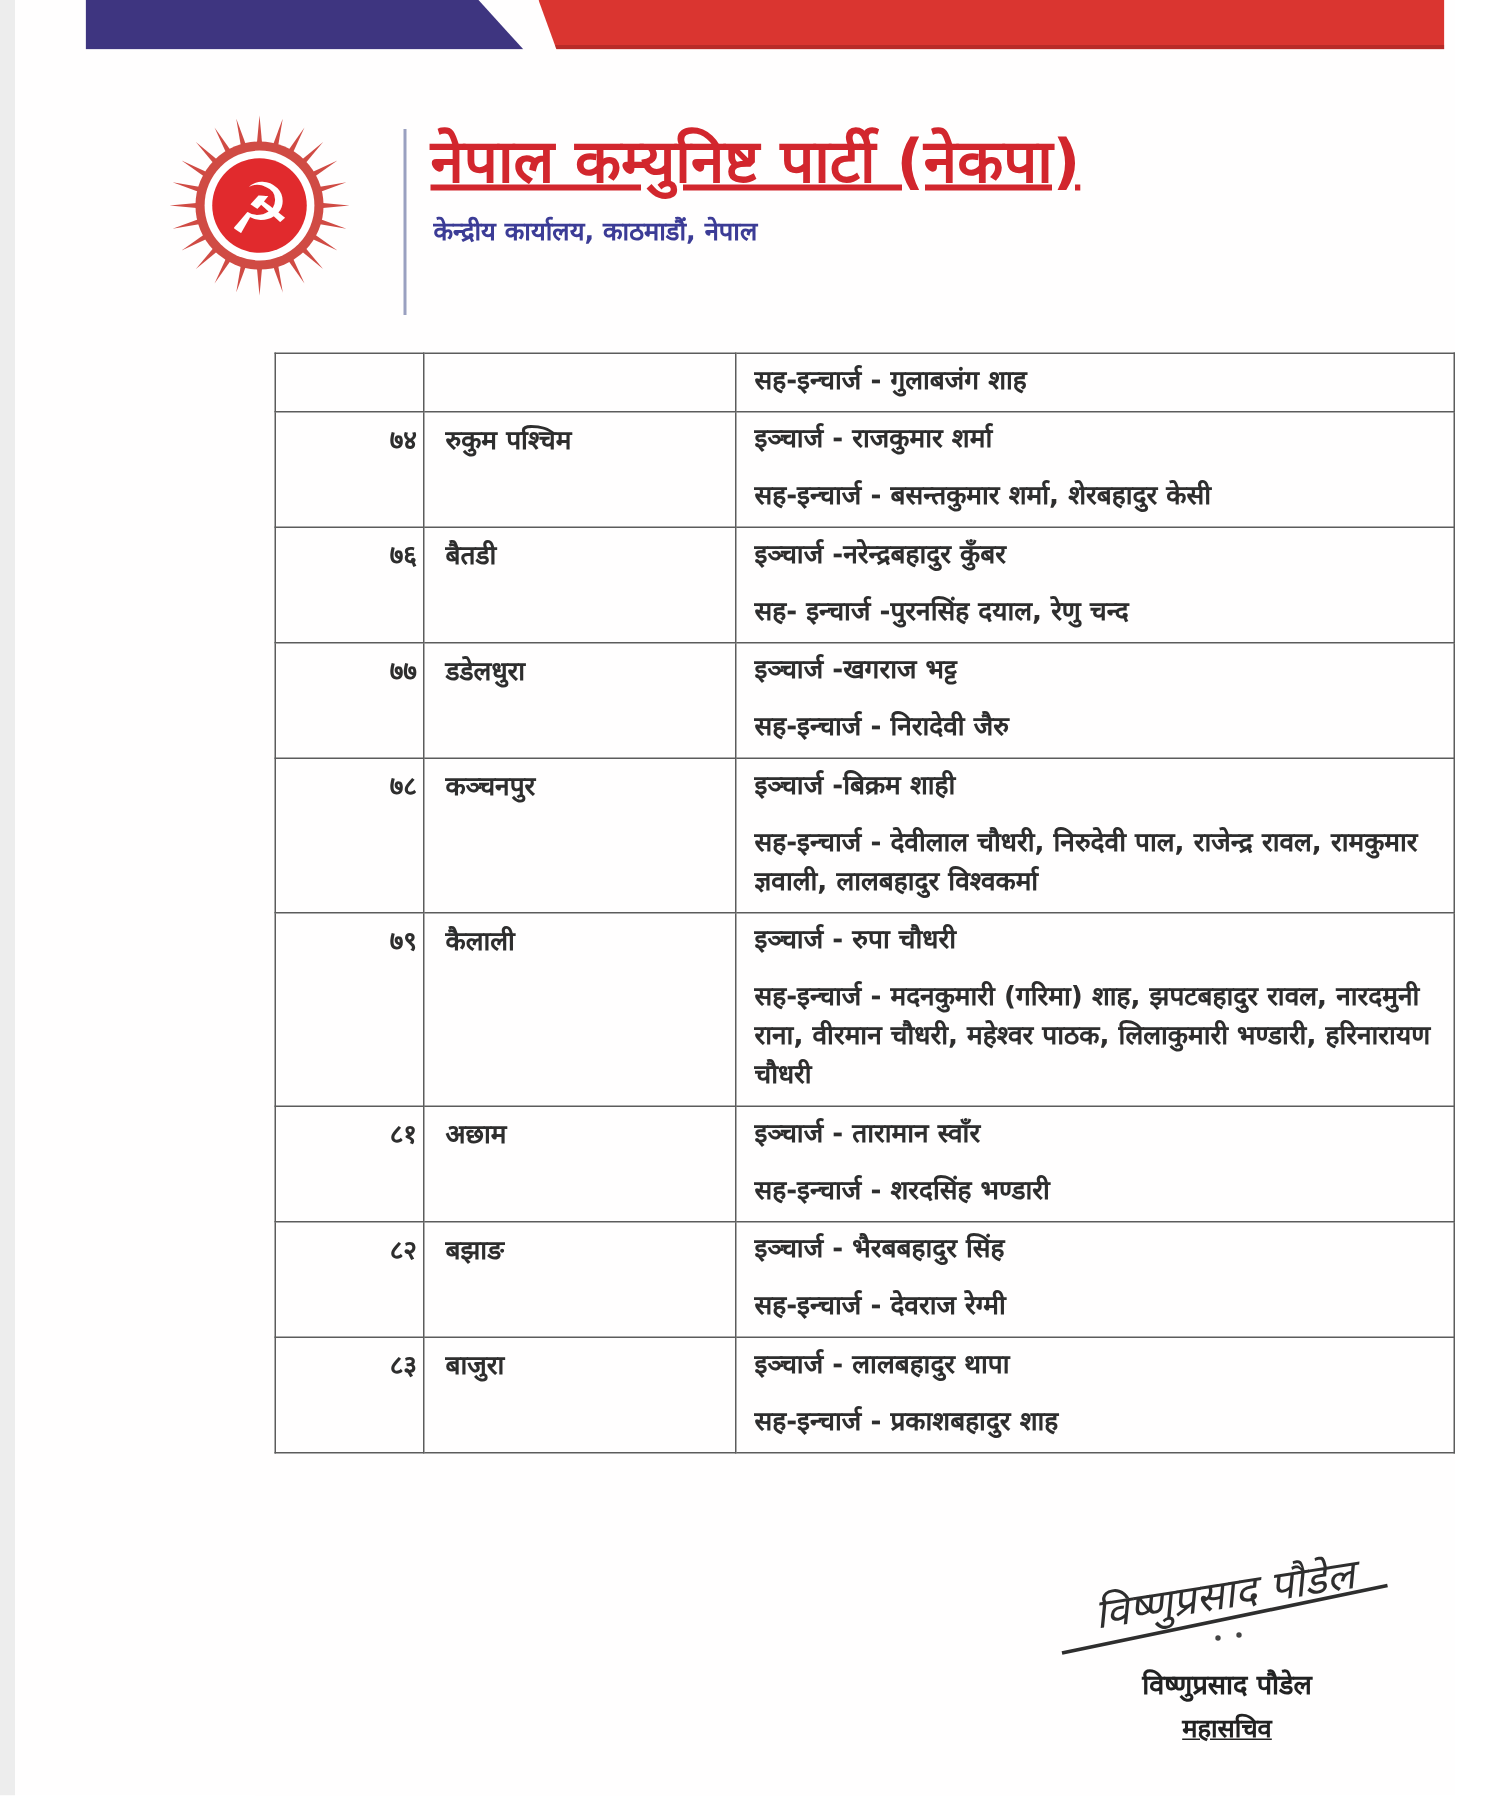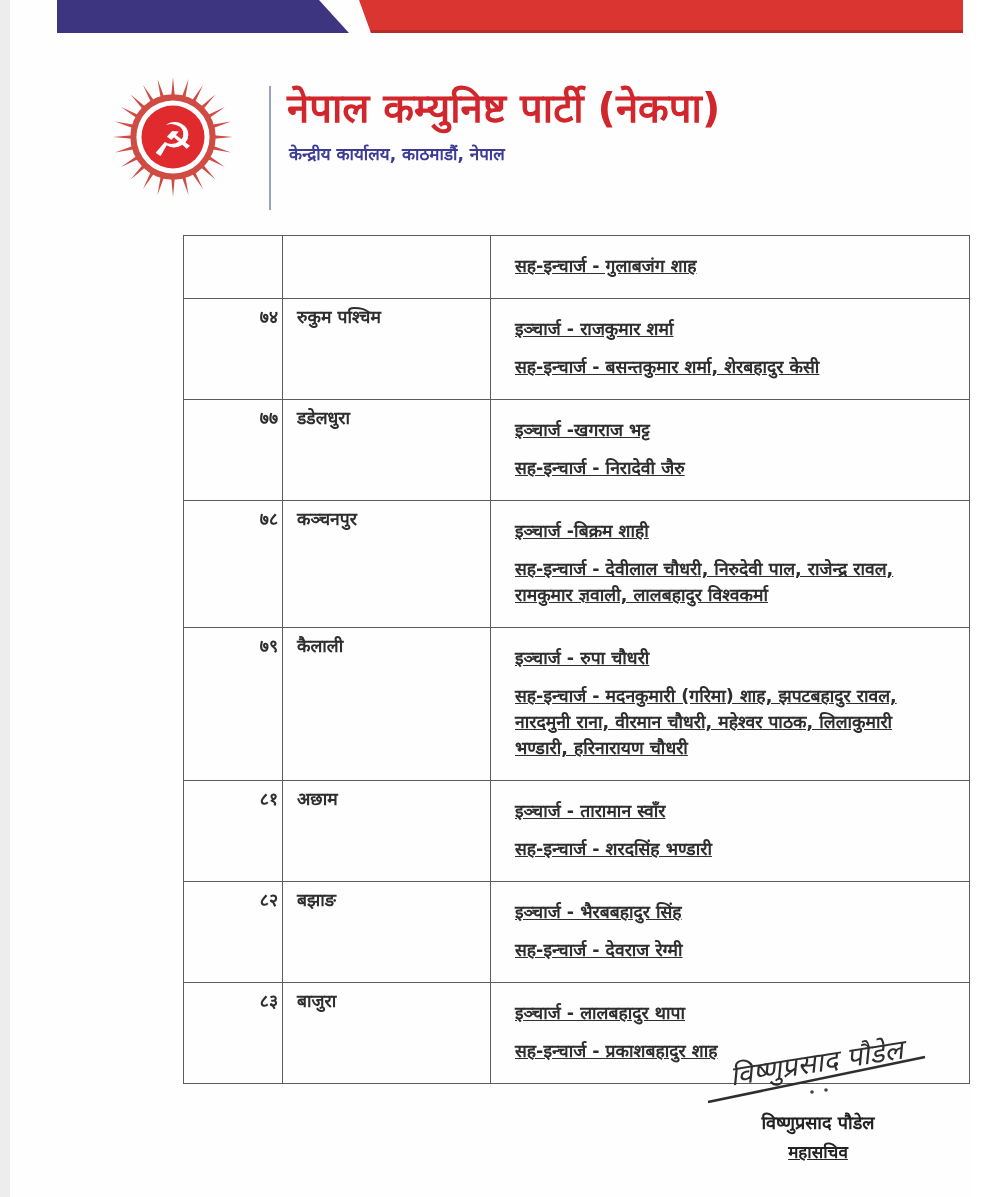--- a/index.html
+++ b/index.html
@@ -17,36 +17,36 @@
     background:#3e3580;
     clip-path:polygon(0 0,262px 0,292px 100%,0 100%);}
   .banner-red{position:absolute;left:0;top:0;width:100%;height:100%;
     background:#da3530;box-shadow:inset 0 -3px 0 rgba(120,25,25,.35);
     clip-path:polygon(302px 0,100% 0,100% 100%,314px 100%);}
 
   
   .emblem{position:absolute;left:102px;top:76px;width:122px;height:122px;}
   .header-divider{position:absolute;left:259px;top:86px;width:2px;height:124px;background:#9aa0c0;}
   .titles{position:absolute;left:277px;top:82px;width:640px;}
-  .page-title{margin:0;font-size:40px;line-height:52px;font-weight:700;color:#d2262d;letter-spacing:0;}
+  .page-title{margin:0;font-size:40px;line-height:52px;font-weight:700;color:#d2262d;letter-spacing:0;text-decoration:underline;}
   .page-subtitle{margin:8px 0 0 2px;font-size:17px;font-weight:700;color:#3c3c96;}
 
   
   .incharge-table{
     position:absolute;left:173px;top:235px;width:733px;
     border-collapse:collapse;table-layout:fixed;
   }
   .incharge-table td{
     border:1.5px solid #5c5c5c;vertical-align:top;
     font-size:17.5px;font-weight:600;color:#2e2e2e;
   }
   .c-num{width:90px;text-align:right;padding:5px 4px 7px;}
   .c-district{width:187px;padding:5px 6px 7px 14px;}
   .c-details{width:456px;padding:5px 10px 7px 12px;}
-  .detail-line{margin:12px;line-height:26px;text-decoration:underline;}
+  .detail-line{margin:0;line-height:26px;}
   .detail-line + .detail-line{margin-top:12px;}
 
   
   .sig-block{position:absolute;left:688px;top:1032px;width:240px;text-align:center;}
   .sig-svg{display:block;margin:0 auto;}
   .signatory-name{font-size:18px;font-weight:700;color:#222;margin-top:2px;}
   .signatory-role{font-size:17px;font-weight:700;color:#222;margin-top:6px;text-decoration:underline;}
 </style>
 </head>
 <body>
@@ -100,20 +100,28 @@
     <tr>
       <td class="c-num">७४</td>
       <td class="c-district">रुकुम पश्चिम</td>
       <td class="c-details">
             <p class="detail-line">इञ्चार्ज - राजकुमार शर्मा</p>
             <p class="detail-line">सह-इन्चार्ज - बसन्तकुमार शर्मा, शेरबहादुर केसी</p>
           </td>
     </tr>
 
 
+    <tr>
+      <td class="c-num">७६</td>
+      <td class="c-district">बैतडी</td>
+      <td class="c-details">
+            <p class="detail-line">इञ्चार्ज -नरेन्द्रबहादुर कुँबर</p>
+            <p class="detail-line">सह- इन्चार्ज -पुरनसिंह दयाल, रेणु चन्द</p>
+          </td>
+    </tr>
 
     <tr>
       <td class="c-num">७७</td>
       <td class="c-district">डडेलधुरा</td>
       <td class="c-details">
             <p class="detail-line">इञ्चार्ज -खगराज भट्ट</p>
             <p class="detail-line">सह-इन्चार्ज - निरादेवी जैरु</p>
           </td>
     </tr>
 

